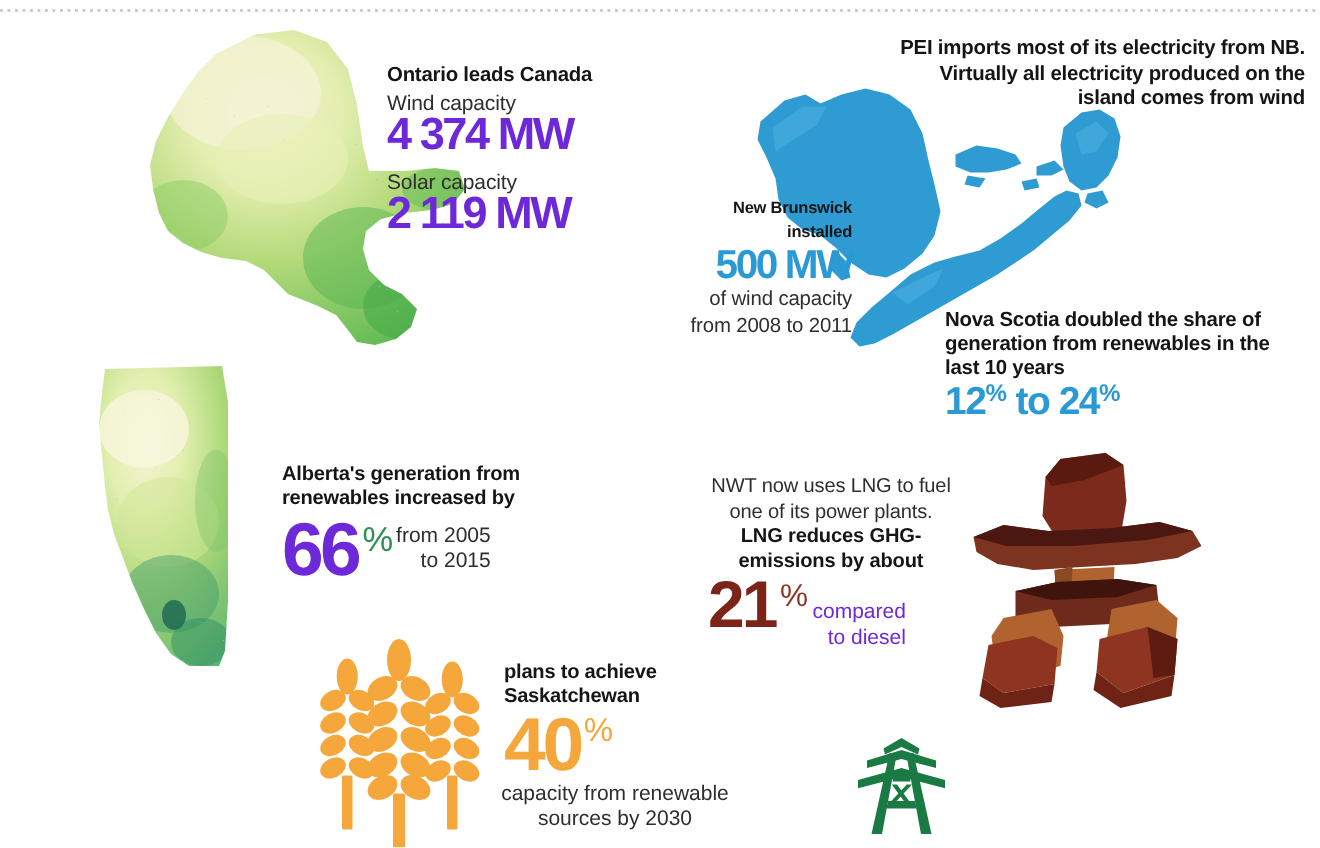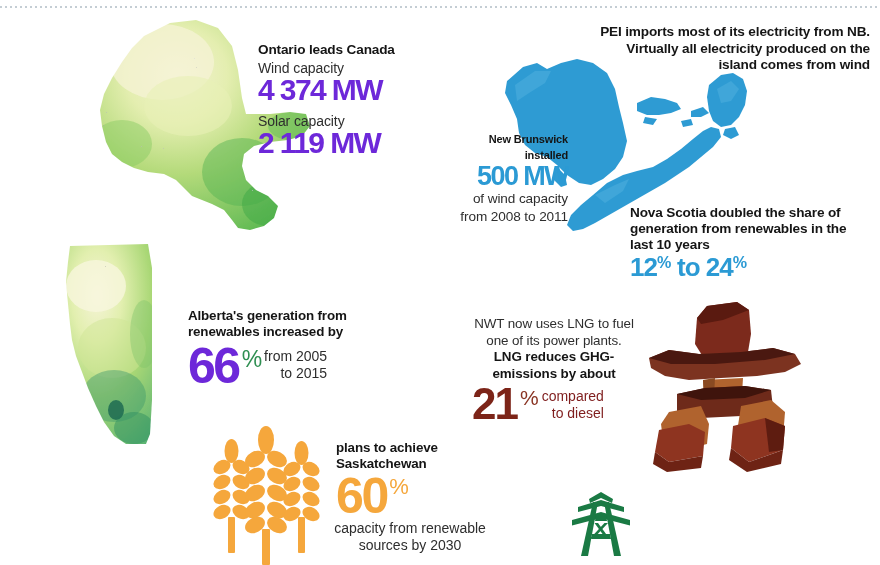--- a/index.html
+++ b/index.html
@@ -88,21 +88,21 @@
   #ab-block .pct { font-size: 23px; margin-left: 3px; margin-top: 4px; line-height: 1; }
   #ab-block .tail { font-size: 14px; line-height: 16.5px; color: #2e2e2e; margin-left: 2px; margin-top: 4px; text-align: right; }
 
   
   #nwt-block { left: 472px; top: 316px; width: 164px; }
   #nwt-block .sub { font-size: 13.4px; line-height: 16.5px; text-align: center; }
   #nwt-block b { color: #151515; }
   #nwt-block .num-row { margin-top: 2px; justify-content: flex-start; }
   #nwt-block .bignum { font-size: 44px; font-weight: bold; letter-spacing: -2px; line-height: .9; }
   #nwt-block .pct { font-size: 21px; margin-left: 3px; margin-top: 3px; line-height: 1; }
-  #nwt-block .tail { font-size: 14px; line-height: 16.5px; color: #7f1d1d; margin-left: 3px; margin-top: 4px; text-align: right; }
+  #nwt-block .tail { font-size: 14px; line-height: 16.5px; color: #6d28d9; margin-left: 3px; margin-top: 15px; text-align: right; }
 
   
   #sk-block { left: 336px; top: 440px; width: 155px; }
   #sk-block .hd { font-size: 13.4px; line-height: 16px; text-align: left; }
   #sk-block .num-row { margin-top: 2px; }
   #sk-block .bignum { font-size: 50px; font-weight: bold; letter-spacing: -2.2px; line-height: .9; }
   #sk-block .pct { font-size: 22px; margin-left: 2px; margin-top: 2px; line-height: 1; }
   #sk-tail {
     position: absolute; left: 300px; top: 520px; width: 220px;
     font-size: 14px; line-height: 17px; color: #2e2e2e; text-align: center;
@@ -375,21 +375,21 @@
         <span>compared</span><br>
         <span>to diesel</span>
       </span>
     </div>
   </div>
 
   <div class="blk" id="sk-block">
     <div class="hd">plans to achieve</div>
     <div class="hd">Saskatchewan</div>
     <div class="num-row">
-      <span class="bignum orange">60</span>
+      <span class="bignum orange">40</span>
       <span class="pct orange">%</span>
     </div>
   </div>
   <div id="sk-tail">
     <span>capacity from renewable</span><br>
     <span>sources by 2030</span>
   </div>
 
 
 </div>

